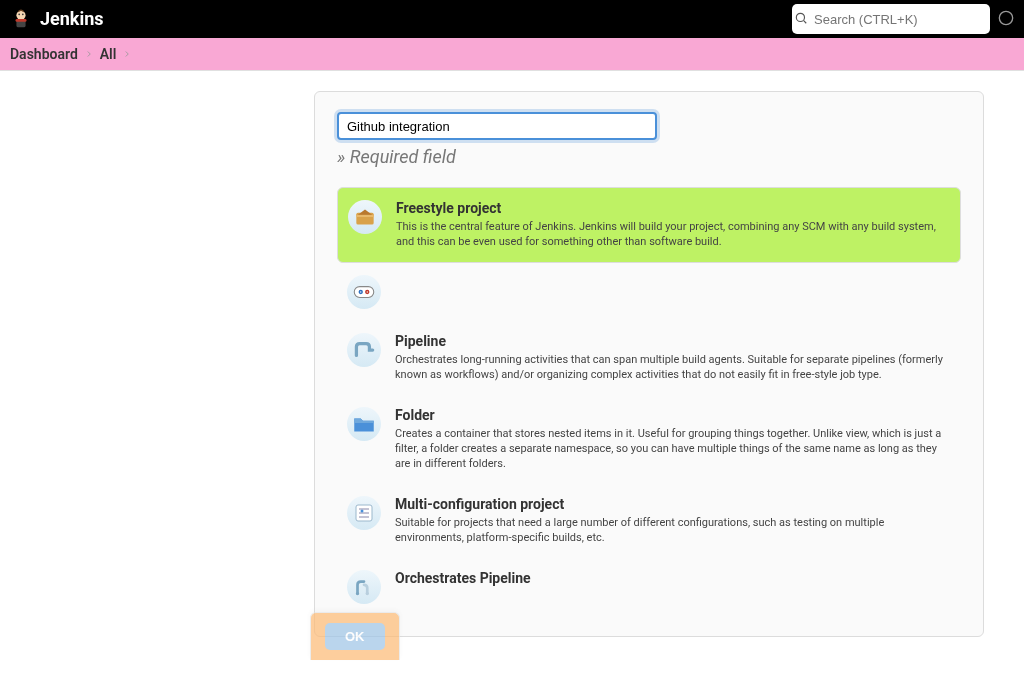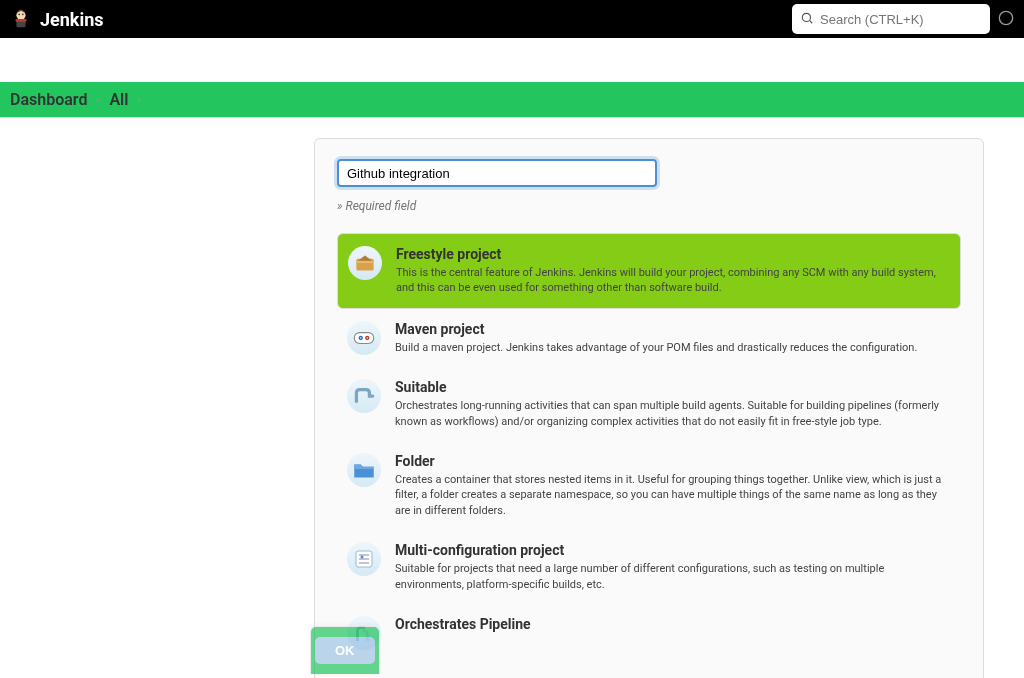--- a/index.html
+++ b/index.html
@@ -18,65 +18,64 @@
   .topbar {
     background: #000;
     height: 38px;
     display: flex;
     align-items: center;
     padding: 0 10px;
     justify-content: space-between;
   }
   .brand {
     display: flex;
-    align-items: center;
+    align-items: flex-start;
     gap: 8px;
   }
   .brand-logo {
     width: 22px;
     height: 22px;
     display: inline-block;
   }
   .brand-title {
     color: #fff;
     font-weight: 700;
     font-size: 18px;
   }
   .searchbox {
     background: #fff;
     border-radius: 5px;
     height: 30px;
     width: 198px;
     display: flex;
     align-items: center;
-    padding: 0 8px;
+    padding: 0 2px;
     gap: 6px;
   }
   .searchbox input {
     border: none;
     outline: none;
     font-size: 13px;
     color: #888;
     flex: 1;
     background: transparent;
   }
   .search-icon {
     color: #555;
   }
 
   
   .breadcrumbs {
-    background: #22c55e;
+    background: #f9a8d4;
     border-bottom: 1px solid #e0e0e0;
     padding: 8px 10px;
     display: flex;
     align-items: center;
     gap: 6px;
-    font-size: 16px;
-    margin-top: 44px;
+    font-size: 14px;
   }
   .breadcrumbs a {
     color: #333;
     text-decoration: none;
     font-weight: 600;
   }
   .crumb-sep svg {
     color: #999;
   }
 
@@ -105,38 +104,38 @@
     border: 2px solid #4a90d9;
     border-radius: 4px;
     padding: 4px 8px;
     font-size: 13px;
     outline: none;
     box-shadow: 0 0 0 3px rgba(74,144,217,0.25);
   }
   .required {
     font-style: italic;
     color: #777;
-    font-size: 12px;
-    margin-top: 12px;
+    font-size: 18px;
+    margin-top: 6px;
   }
 
   
   .types {
     margin-top: 20px;
   }
   .type-row {
     display: flex;
     gap: 14px;
     padding: 12px 10px;
     align-items: flex-start;
   }
   .type-row.selected {
     border: 1px solid #ddd;
     border-radius: 6px;
-    background: #84cc16;
+    background: #bef264;
   }
   .type-icon {
     width: 34px;
     height: 34px;
     flex-shrink: 0;
     border-radius: 50%;
     display: flex;
     align-items: center;
     justify-content: center;
     overflow: hidden;
@@ -148,27 +147,27 @@
   }
   .type-desc {
     font-size: 11px;
     color: #444;
     line-height: 1.4;
   }
 
   
   .ok-float {
     position: absolute;
-    bottom: 4px;
+    bottom: 18px;
     left: 310px;
-    background: #22c55e;
+    background: #fdba74;
     border: 1px solid #e5e5e5;
     border-bottom: none;
     border-radius: 6px 6px 0 0;
-    padding: 10px 4px;
+    padding: 10px 14px;
     box-shadow: 0 -2px 6px rgba(0,0,0,0.05);
   }
   .ok-float.fade {
     opacity: 0.7;
   }
   .ok-btn {
     background: #9ec4e6;
     color: #fff;
     border: none;
     border-radius: 5px;
@@ -259,35 +258,31 @@
       <div class="type-row">
         <div class="type-icon" style="background:linear-gradient(#eef6fb,#d5e9f4);">
           <svg width="26" height="26" viewBox="0 0 48 48">
             <rect x="6" y="14" width="36" height="20" rx="10" fill="#fff" stroke="#888" stroke-width="2"></rect>
             <circle cx="18" cy="24" r="4" fill="#2e6fbf"></circle>
             <circle cx="30" cy="24" r="4" fill="#c0392b"></circle>
             <circle cx="18" cy="24" r="1.2" fill="#fff"></circle>
             <circle cx="30" cy="24" r="1.2" fill="#fff"></circle>
           </svg>
         </div>
-        <div>
-          <div class="type-title">Maven project</div>
-          <div class="type-desc">Build a maven project. Jenkins takes advantage of your POM files and drastically reduces the configuration.</div>
-        </div>
       </div>
 
       <div class="type-row">
         <div class="type-icon" style="background:linear-gradient(#eef6fb,#d5e9f4);">
           <svg width="26" height="26" viewBox="0 0 48 48">
             <path d="M10 34 L10 18 Q10 12 16 12 L28 12 Q34 12 34 18 L34 24 L40 24" fill="none" stroke="#7aa6c2" stroke-width="6" stroke-linecap="round"></path>
           </svg>
         </div>
         <div>
-          <div class="type-title">Suitable</div>
-          <div class="type-desc">Orchestrates long-running activities that can span multiple build agents. Suitable for building pipelines (formerly known as workflows) and/or organizing complex activities that do not easily fit in free-style job type.</div>
+          <div class="type-title">Pipeline</div>
+          <div class="type-desc">Orchestrates long-running activities that can span multiple build agents. Suitable for separate pipelines (formerly known as workflows) and/or organizing complex activities that do not easily fit in free-style job type.</div>
         </div>
       </div>
 
       <div class="type-row">
         <div class="type-icon" style="background:linear-gradient(#eef6fb,#d5e9f4);">
           <svg width="26" height="26" viewBox="0 0 48 48">
             <path d="M6 14 L18 14 L22 18 L42 18 L42 38 L6 38 Z" fill="#4a90d9"></path>
             <path d="M6 14 L18 14 L22 18 L42 18 L42 22 L6 22 Z" fill="#6fa8dc"></path>
           </svg>
         </div>

